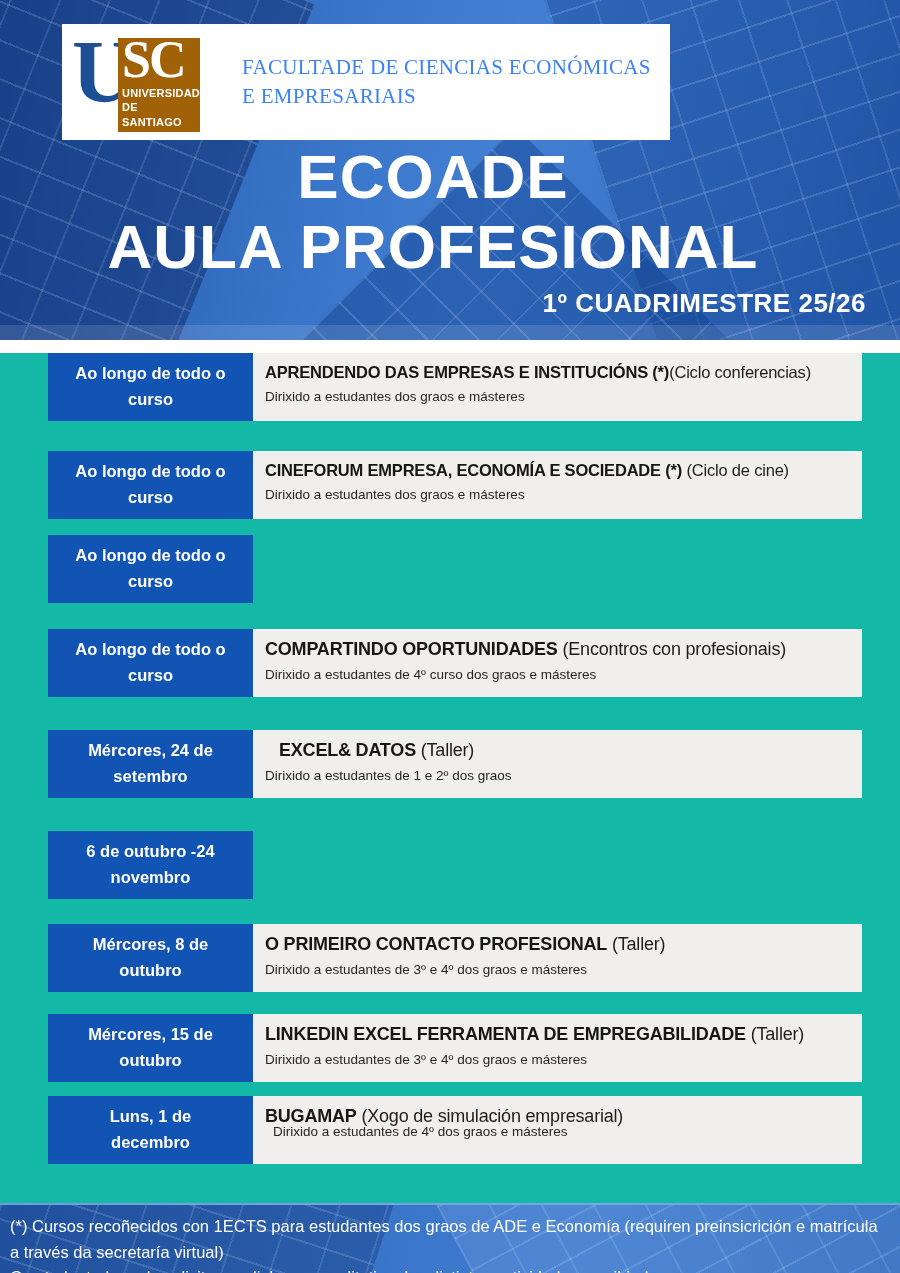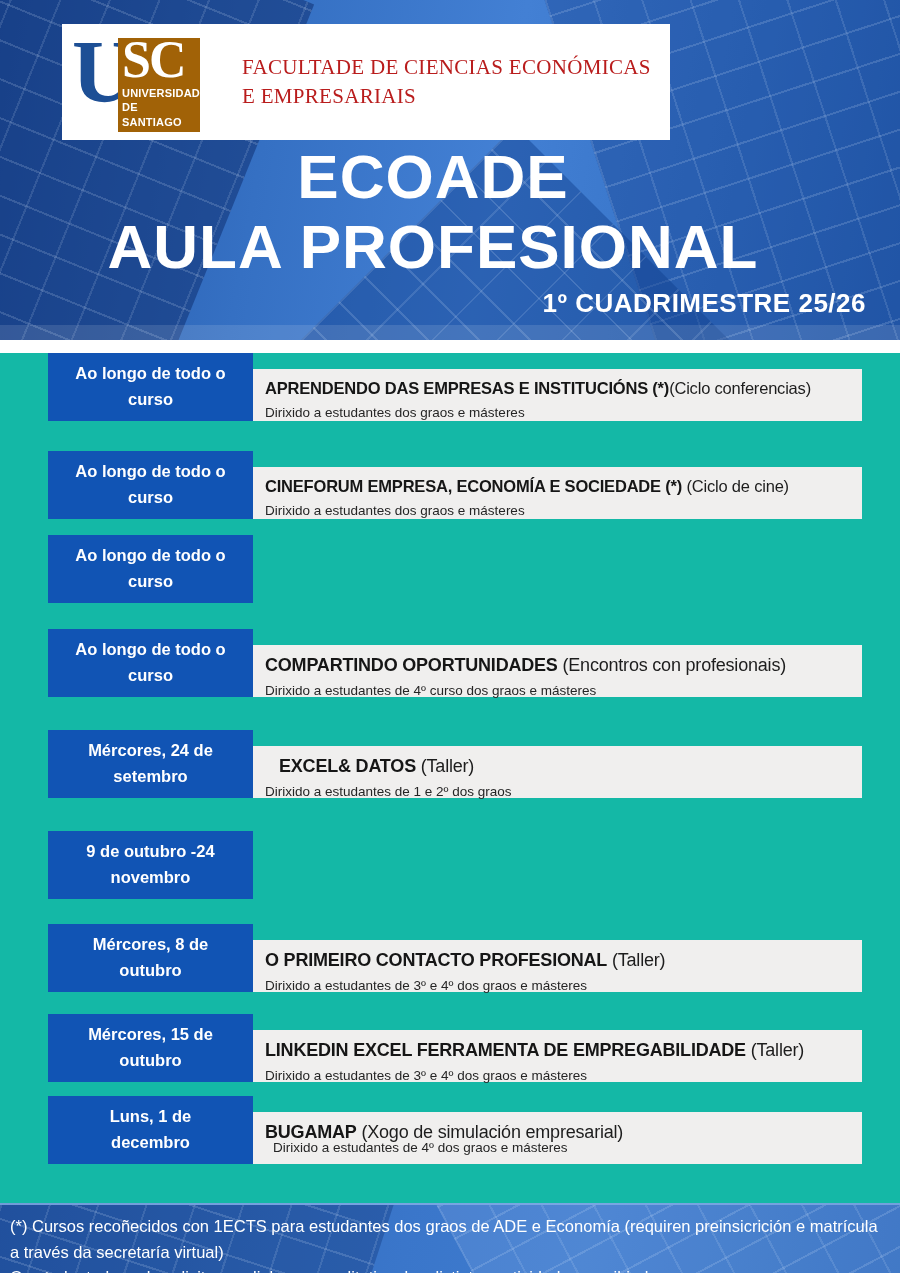--- a/index.html
+++ b/index.html
@@ -50,21 +50,21 @@
     position:absolute; left:46px; top:6px; width:82px; bottom:0;
     background:#a16207; color:#fff; padding:0 3px 2px 4px; overflow:hidden;
   }
   .usc-sc {
     display:block; font-family:"Liberation Serif", serif; font-weight:700;
     font-size:52px; line-height:1.0; letter-spacing:-2px; margin-top:-4px;
   }
   .usc-uni span { display:block; font-weight:700; font-size:11px; line-height:1.3; letter-spacing:0.2px; }
   .faculty {
     margin-left:46px; font-family:"Liberation Serif", serif;
-    font-size:21px; line-height:1.4; color:#b91c1c; letter-spacing:0.3px;
+    font-size:21px; line-height:1.4; color:#3b82f6; letter-spacing:0.3px;
   }
 
   
   .hero-title {
     position:absolute; top:142px; left:0; right:34px; z-index:2;
     text-align:center; color:#ffffff; font-weight:700;
     font-size:62px; line-height:70px; letter-spacing:1px;
   }
   .hero-title span { display:block; }
   .hero-sub {
@@ -83,21 +83,21 @@
   .row:nth-of-type(5){ margin-top:33px; }
   .row:nth-of-type(6){ margin-top:33px; }
   .row:nth-of-type(7){ margin-top:25px; }
   .row:nth-of-type(8){ margin-top:22px; }
   .row:nth-of-type(9){ margin-top:14px; }
   .date-box {
     width:205px; flex:0 0 auto; background:#1154b4; color:#ffffff;
     display:flex; align-items:center; justify-content:center; text-align:center;
     font-weight:700; font-size:16.5px; line-height:1.55; padding:0 20px;
   }
-  .info-box { flex:1; background:#f0efee; padding:10px 28px 0 12px; overflow:visible;margin-top:16px; }
+  .info-box { flex:1; background:#f0efee; padding:10px 28px 0 12px; overflow:visible; }
   .event-title { font-size:18px; letter-spacing:-0.2px; white-space:nowrap; color:#161616; }
   .event-title strong { font-weight:700; }
   .event-title .fmt { font-weight:400; color:#1d1d1d; }
   .row.small-title .event-title { font-size:16.5px; }
   .event-desc { font-size:13.5px; color:#252525; margin-top:7px; }
   .row:nth-of-type(5) .event-title { margin-left:14px; }
   .row:nth-of-type(9) .event-desc { margin-top:-3px; margin-left:8px; }
 
   
   .foot {
@@ -179,21 +179,21 @@
 
     <section class="row">
       <div class="date-box">Mércores, 24 de setembro</div>
       <div class="info-box">
         <div class="event-title"><strong>EXCEL&amp; DATOS</strong><span class="fmt"> (Taller)</span></div>
         <div class="event-desc">Dirixido a estudantes de 1 e 2º dos graos</div>
       </div>
     </section>
 
     <section class="row small-title">
-      <div class="date-box">9 de outubro -24 novembro</div>
+      <div class="date-box">6 de outubro -24 novembro</div>
     </section>
 
     <section class="row">
       <div class="date-box">Mércores, 8 de outubro</div>
       <div class="info-box">
         <div class="event-title"><strong>O PRIMEIRO CONTACTO PROFESIONAL</strong><span class="fmt"> (Taller)</span></div>
         <div class="event-desc">Dirixido a estudantes de 3º e 4º dos graos e másteres</div>
       </div>
     </section>
 

